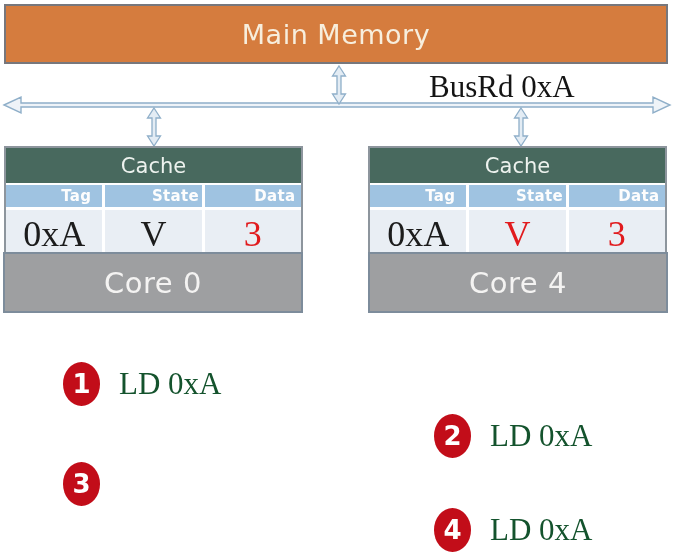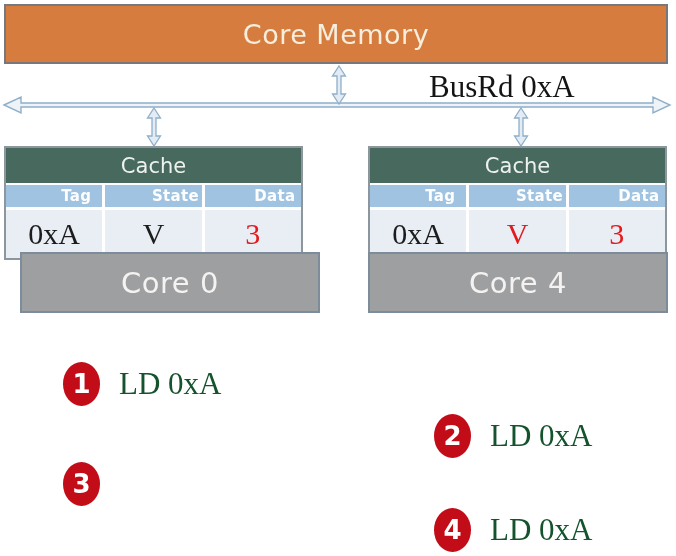--- a/index.html
+++ b/index.html
@@ -41,31 +41,31 @@
   .cache-cols{display:flex;gap:3px;margin-top:2px;}
   .cache-col{
     flex:1;height:22px;background:#9fc3e1;color:#fdfdfd;
     display:flex;align-items:center;justify-content:center;
     font-size:15px;font-weight:bold;letter-spacing:.3px;padding-left:44px;
   }
   .cache-row{display:flex;gap:3px;margin-top:3px;}
   .cache-cell{
     flex:1;height:48px;background:#e9eef4;
     display:flex;align-items:center;justify-content:center;
-    font-size:30px;line-height:1;
+    font-size:36px;line-height:1;
   }
 
   
   .core{
     position:absolute;top:252px;width:296px;height:57px;
     background:#9e9fa1;border:2px solid #7d8c9b;
     display:flex;align-items:center;justify-content:center;
     color:#f4f3f2;font-size:29px;letter-spacing:.5px;
   }
-  .core.left{left:20px;}
+  .core.left{left:3px;}
   .core.right{left:368px;}
 
   
   .step{
     position:absolute;display:flex;align-items:center;gap:19px;height:45px;
   }
   .step-badge{
     width:37px;height:44px;border-radius:50%;background:#c20d19;
     display:flex;align-items:center;justify-content:center;
     color:#ffffff;font-size:26px;font-weight:bold;
@@ -75,21 +75,21 @@
   .step2{left:434px;top:413px;}
   .step3{left:63px;top:461px;}
   .step4{left:434px;top:507px;}
 </style>
 </head>
 <body>
 
 <div class="stage">
 
   <div class="memory">
-    <span>Core Memory</span>
+    <span>Main Memory</span>
   </div>
 
   <svg class="connectors" viewBox="0 0 676 556" xmlns="http://www.w3.org/2000/svg">
 
     <path d="M4,105 L21,97 L21,103 L653,103 L653,97 L670,105 L653,113 L653,107 L21,107 L21,113 Z" fill="#eef3f8" stroke="#8fafc9" stroke-width="1.4"></path>
 
     <path d="M339,66 L345.5,76 L341,76 L341,94 L345.5,94 L339,104 L332.5,94 L337,94 L337,76 L332.5,76 Z" fill="#e3ecf4" stroke="#8fafc9" stroke-width="1.3"></path>
 
     <path d="M154,108 L160.5,118 L156,118 L156,136 L160.5,136 L154,146 L147.5,136 L152,136 L152,118 L147.5,118 Z" fill="#e3ecf4" stroke="#8fafc9" stroke-width="1.3"></path>
 

